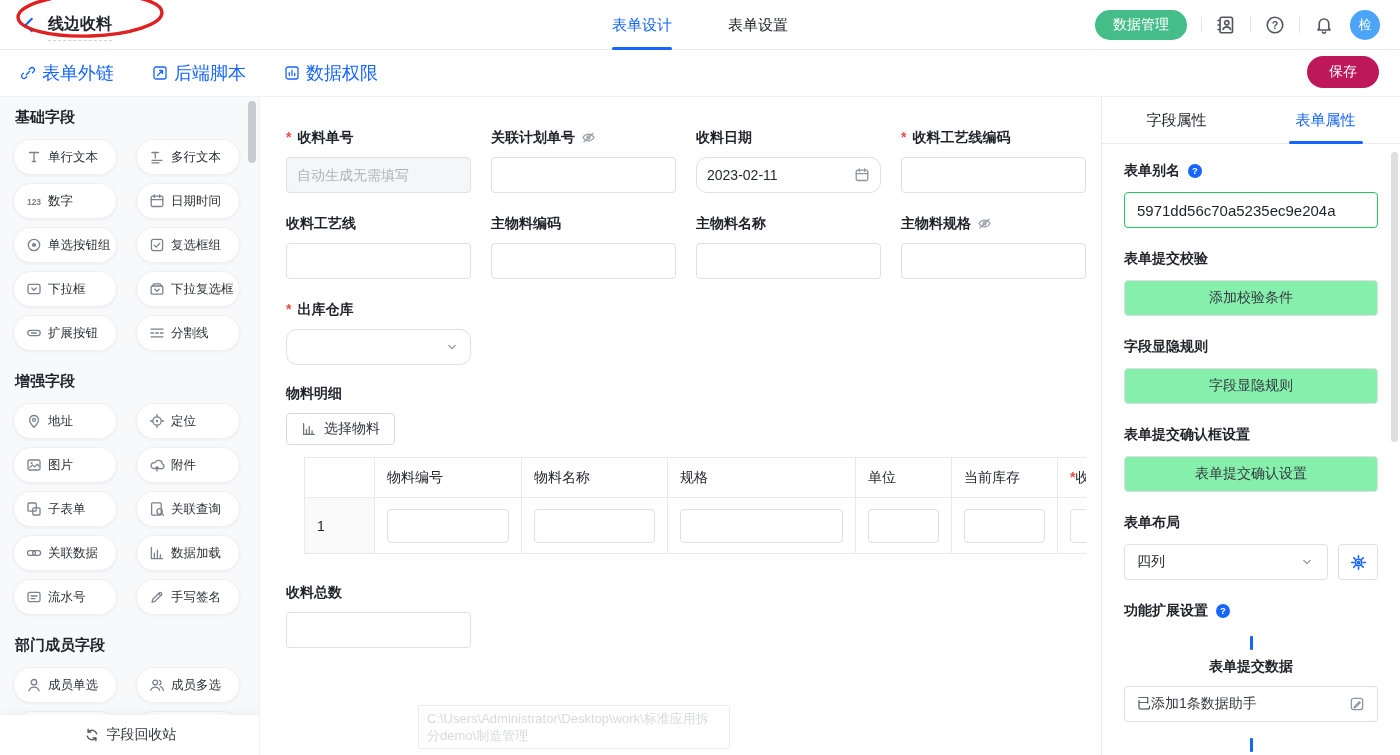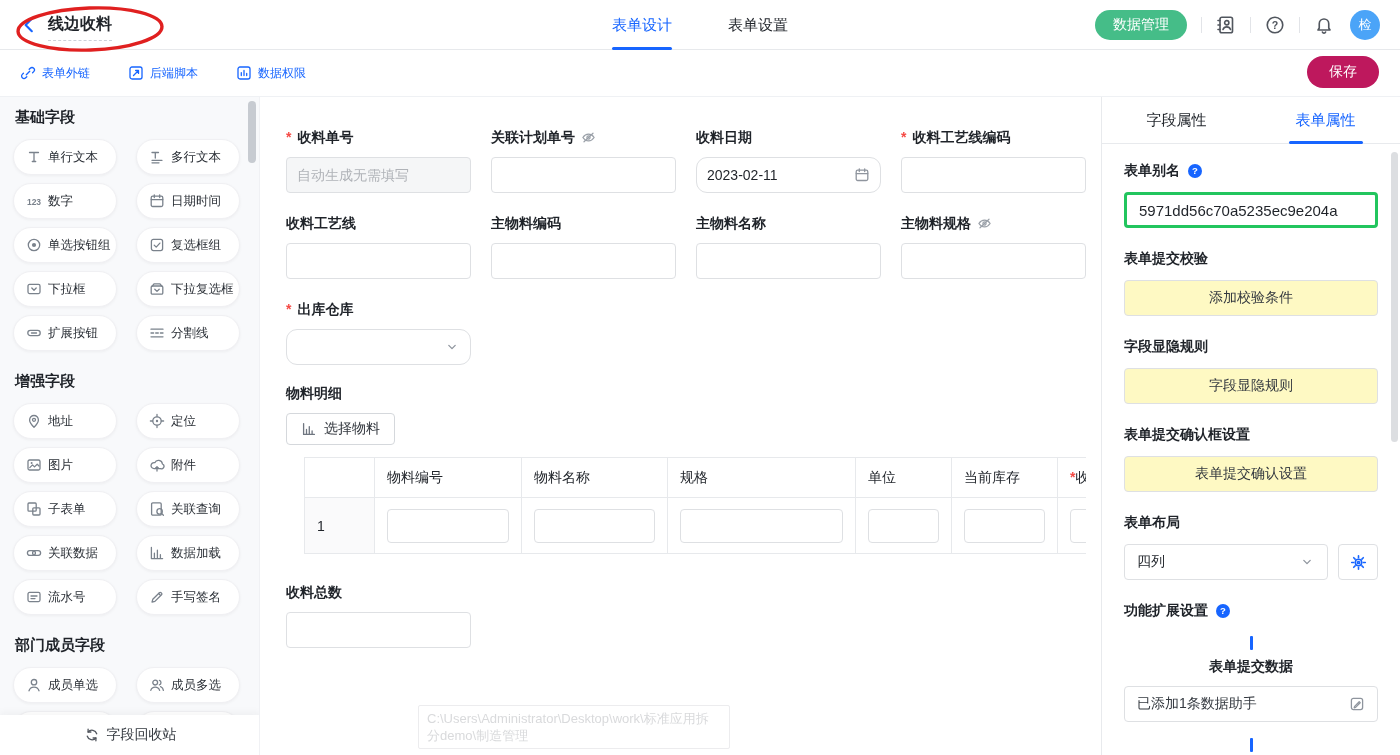--- a/index.html
+++ b/index.html
@@ -1,41 +1,41 @@
 <!DOCTYPE html>
 <html><head>
 <meta charset="utf-8">
 <style>
   * { box-sizing: border-box; margin: 0; padding: 0; }
   html,body { width:1400px; height:755px; overflow:hidden; }
   body { font-family:"Liberation Sans","DejaVu Sans",sans-serif; color:#1f2329; background:#fff; font-size:14px; }
   .app { position:relative; width:1400px; height:755px; overflow:hidden; }
 
   
-  .topbar { position:relative; height:50px; display:flex; align-items:center; padding:0 20px; border-bottom:1px solid #e7e9ec; background:#fff; }
+  .topbar { position:relative; height:50px; display:flex; padding:0 20px; border-bottom:1px solid #e7e9ec; background:#fff; }
   .tb-left { position:relative; display:flex; align-items:center; gap:10px; min-width:260px; }
   .back { display:inline-flex; width:18px; height:18px; color:#1765ff; cursor:pointer; }
   .back svg { width:100%; height:100%; }
   .title { font-size:16px; font-weight:600; color:#1f2329; border-bottom:1px dashed #ccd1d9; padding-bottom:5px; margin-bottom:-5px; }
   .annotation { position:absolute; left:-10px; top:-16px; width:166px; height:64px; pointer-events:none; }
   .tb-tabs { position:absolute; left:50%; transform:translateX(-50%); top:0; height:50px; display:flex; gap:56px; }
   .ttab { position:relative; display:flex; align-items:center; height:50px; font-size:15px; color:#1f2329; cursor:pointer; }
   .ttab.active { color:#1765ff; }
   .ttab.active::after { content:""; position:absolute; left:0; right:0; bottom:0; height:3px; background:#1765ff; border-radius:2px; }
   .tb-right { margin-left:auto; display:flex; align-items:center; }
   .btn-green { height:30px; padding:0 18px; border:none; border-radius:16px; background:#45bd88; color:#fff; font-size:14px; cursor:pointer; font-family:inherit; }
   .vsep { width:1px; height:16px; background:#e2e4e8; margin:0 14px; }
   .hicon { display:inline-flex; width:20px; height:20px; color:#51565e; cursor:pointer; }
   .hicon svg { width:100%; height:100%; }
   .avatar { width:30px; height:30px; margin-left:16px; border-radius:50%; background:#4ba4f8; color:#fff; font-size:13px; display:flex; align-items:center; justify-content:center; cursor:pointer; }
 
   
   .toolbar { height:47px; display:flex; align-items:center; padding:0 20px; border-bottom:1px solid #eff1f4; background:#fff; }
   .tl-links { display:flex; align-items:center; gap:38px; }
-  .tlink { display:inline-flex; align-items:center; gap:6px; color:#1765ff; font-size:12px; cursor:pointer; }
+  .tlink { display:inline-flex; align-items:center; gap:6px; color:#1765ff; font-size:18px; cursor:pointer; }
   .tl-right { margin-left:auto; display:flex; align-items:center; gap:13px;flex-direction:column; }
   .btn-outline { height:32px; padding:0 22px; border-radius:16px; border:1px solid #1765ff; background:#fff; color:#1765ff; font-size:14px; cursor:pointer; font-family:inherit; }
   .btn-primary { height:32px; padding:0 22px; border-radius:16px; border:none; background:#be185d; color:#fff; font-size:14px; cursor:pointer; font-family:inherit; }
   .share { width:34px; height:34px; border-radius:50%; background:#edf3fe; color:#1765ff; display:flex; align-items:center; justify-content:center; cursor:pointer; }
   .share svg { width:17px; height:17px; }
 
   
   .bodyrow { display:flex; height:658px; }
 
   
@@ -81,22 +81,22 @@
   
   .props { position:relative; width:299px; flex:none; background:#fff; border-left:1px solid #e8eaed; padding:0 22px; overflow:hidden; }
   .p-tabs { display:flex; height:47px; margin:0 -22px; border-bottom:1px solid #e8eaed; }
   .ptab { position:relative; flex:1; display:flex; align-items:center; justify-content:center; font-size:15px; color:#1f2329; cursor:pointer; }
   .ptab.active { color:#1765ff; }
   .ptab.active::after { content:""; position:absolute; left:50%; transform:translateX(-50%); bottom:-1px; width:74px; height:3px; background:#1765ff; border-radius:2px; }
   .p-label { font-size:14px; font-weight:700; color:#1f2329; margin:22px 0 12px; display:flex; align-items:center; gap:7px; }
   .p-label.first { margin-top:18px; }
   .qi { display:inline-flex; width:16px; height:16px; color:#1765ff; }
   .qi svg { width:100%; height:100%; }
-  .p-input { width:100%; height:36px; border:3px solid #22c55e; border-radius:4px; padding:0 12px; font-size:15px; color:#1f2329; font-family:inherit; outline:none; }
-  .p-btn { width:100%; height:36px; background:#fef9c3; border:1px solid #dee0e3; border-radius:4px; font-size:14px; color:#33383f; cursor:pointer; font-family:Liberation Sans, sans-serif; }
+  .p-input { width:100%; height:36px; border:1px solid #22c55e; border-radius:4px; padding:0 12px; font-size:15px; color:#1f2329; font-family:inherit; outline:none; }
+  .p-btn { width:100%; height:36px; background:#86efac; border:1px solid #dee0e3; border-radius:4px; font-size:14px; color:#33383f; cursor:pointer; font-family:Liberation Sans, sans-serif; }
   .p-row { display:flex; gap:10px; }
   .p-select { flex:1; height:36px; border:1px solid #dee0e3; border-radius:4px; padding:16px 12px; display:flex; align-items:center; justify-content:space-between; font-size:14px; color:#1f2329; cursor:pointer; }
   .p-select .i { color:#8f959e; }
   .p-gear { width:40px; height:36px; flex:none; background:#fff; border:1px solid #dee0e3; border-radius:4px; display:flex; align-items:center; justify-content:center; cursor:pointer; }
   .p-gear .i { color:#1765ff; width:17px; height:17px; }
   .p-sub { display:flex; align-items:center; gap:8px; font-size:14px; font-weight:700; color:#1f2329; margin:16px 0 10px;flex-direction:column; }
   .p-sub .bar { width:3px; height:14px; background:#1765ff; border-radius:1px; }
   .p-box { width:100%; height:36px; border:1px solid #dee0e3; border-radius:4px; padding:0 12px; display:flex; align-items:center; justify-content:space-between; font-size:14px; color:#33383f; cursor:pointer; }
   .p-box .i { color:#8f959e; width:16px; height:16px; }
   .pr-thumb { position:absolute; right:2px; top:55px; width:7px; height:290px; border-radius:4px; background:#dcdee1; cursor:pointer; }

